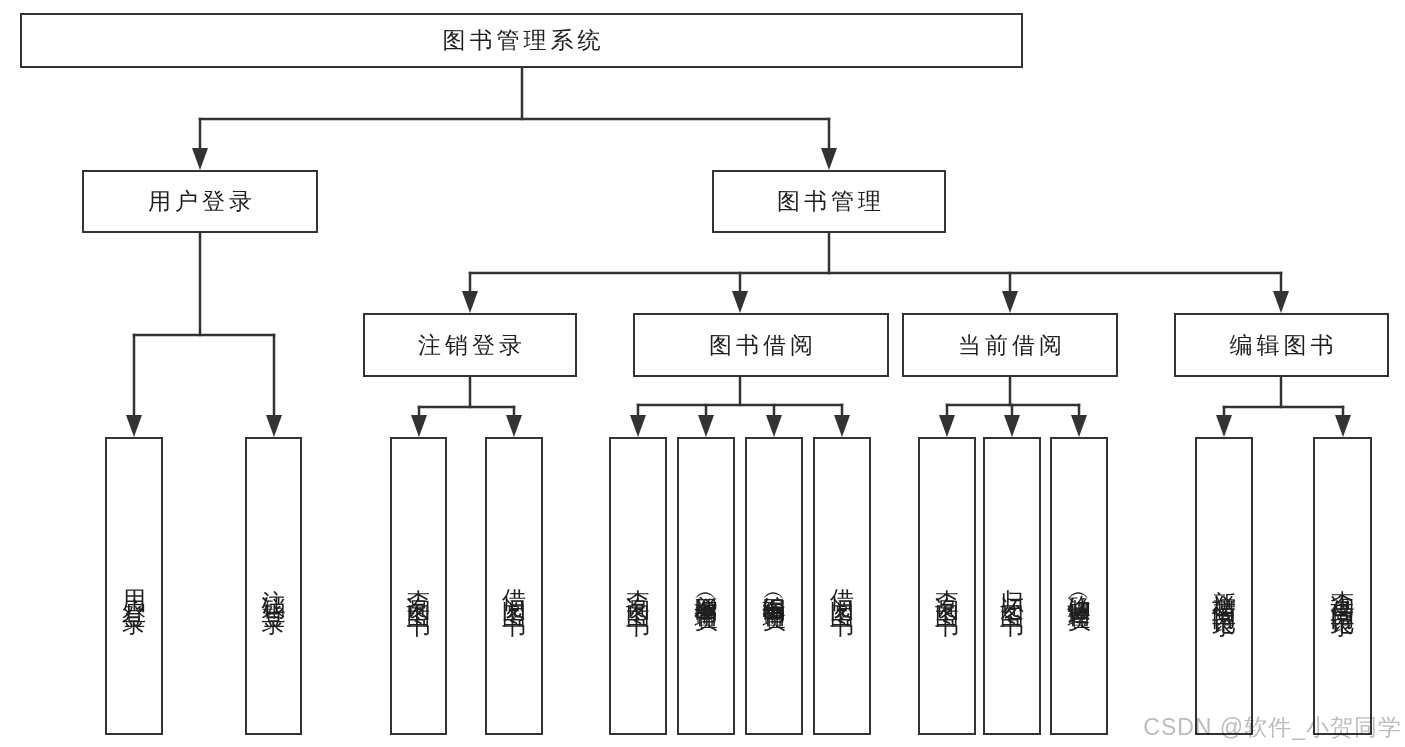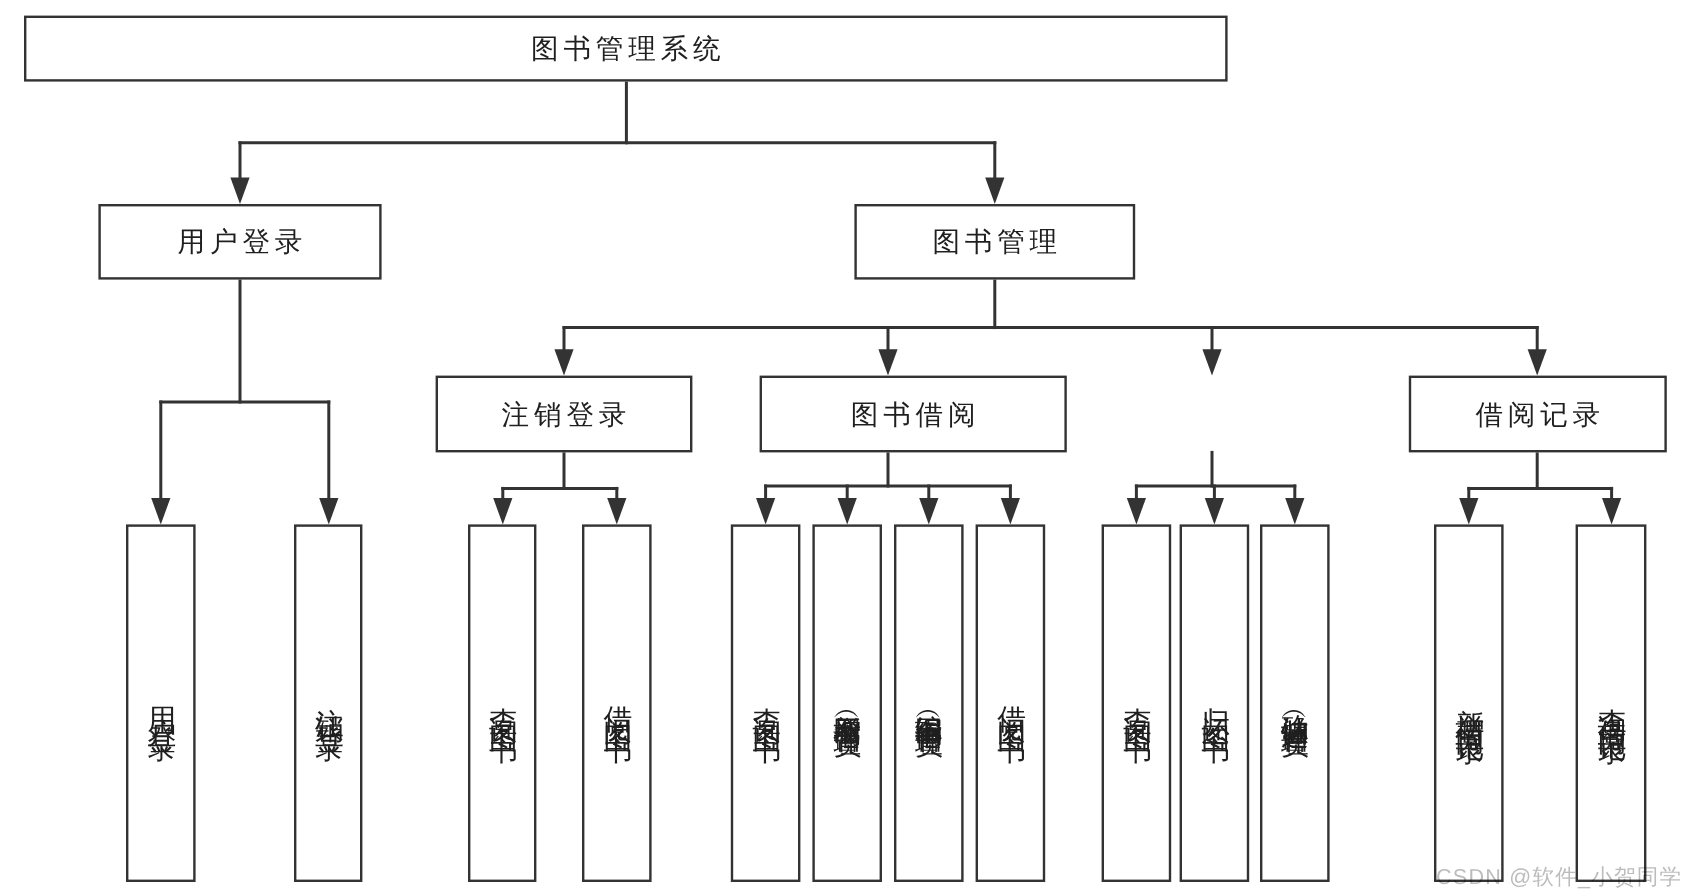--- a/index.html
+++ b/index.html
@@ -48,21 +48,21 @@
   .node.v-label.ls-6 { letter-spacing: 5px; }
   .node.v-label.ls-9 { letter-spacing: 2px; font-size: 23px; }
   .lvl1 { left: 20px;  top: 13px;  width: 1003px; height: 55px; }
   .lvl2 { top: 170px; height: 63px; }
   .lvl3 { top: 313px; height: 64px; }
   .leaf { top: 437px; height: 298px; }
   .watermark {
     position: absolute;
     right: 3px;
     bottom: 4px;
-    font-size: 18px;
+    font-size: 23px;
     color: #bcbcbc;
     letter-spacing: 1px;
     z-index: 3;
     mix-blend-mode: multiply;
     white-space: nowrap;
   }
 </style>
 </head>
 <body>
 
@@ -130,21 +130,22 @@
     <polygon points="1335,415 1351,415 1343,437" stroke="none"></polygon>
   </svg>
 
   <div class="node h-label lvl1">图书管理系统</div>
 
   <div class="node h-label lvl2" style="left:82px; width:236px;">用户登录</div>
   <div class="node h-label lvl2" style="left:712px; width:234px;text-align:center;">图书管理</div>
 
   <div class="node h-label lvl3" style="left:363px; width:214px;">注销登录</div>
   <div class="node h-label lvl3" style="left:633px; width:256px;">图书借阅</div>
-  <div class="node h-label lvl3" style="left:1174px; width:215px;">借阅记录</div>
+  <div class="node h-label lvl3" style="left:902px; width:216px;">当前借阅</div>
+  <div class="node h-label lvl3" style="left:1174px; width:215px;">编辑图书</div>
 
   <div class="node v-label leaf" style="left:105px; width:58px;">用户登录</div>
   <div class="node v-label leaf" style="left:245px; width:57px;">注销登录</div>
 
   <div class="node v-label leaf" style="left:390px; width:57px;">查询图书</div>
   <div class="node v-label leaf" style="left:485px; width:58px;">借阅图书</div>
 
   <div class="node v-label leaf" style="left:609px; width:58px;">查询图书</div>
   <div class="node v-label leaf ls-9" style="left:677px; width:58px;">新增图书（管理员）</div>
   <div class="node v-label leaf ls-9" style="left:745px; width:58px;">编辑图书（管理员）</div>

